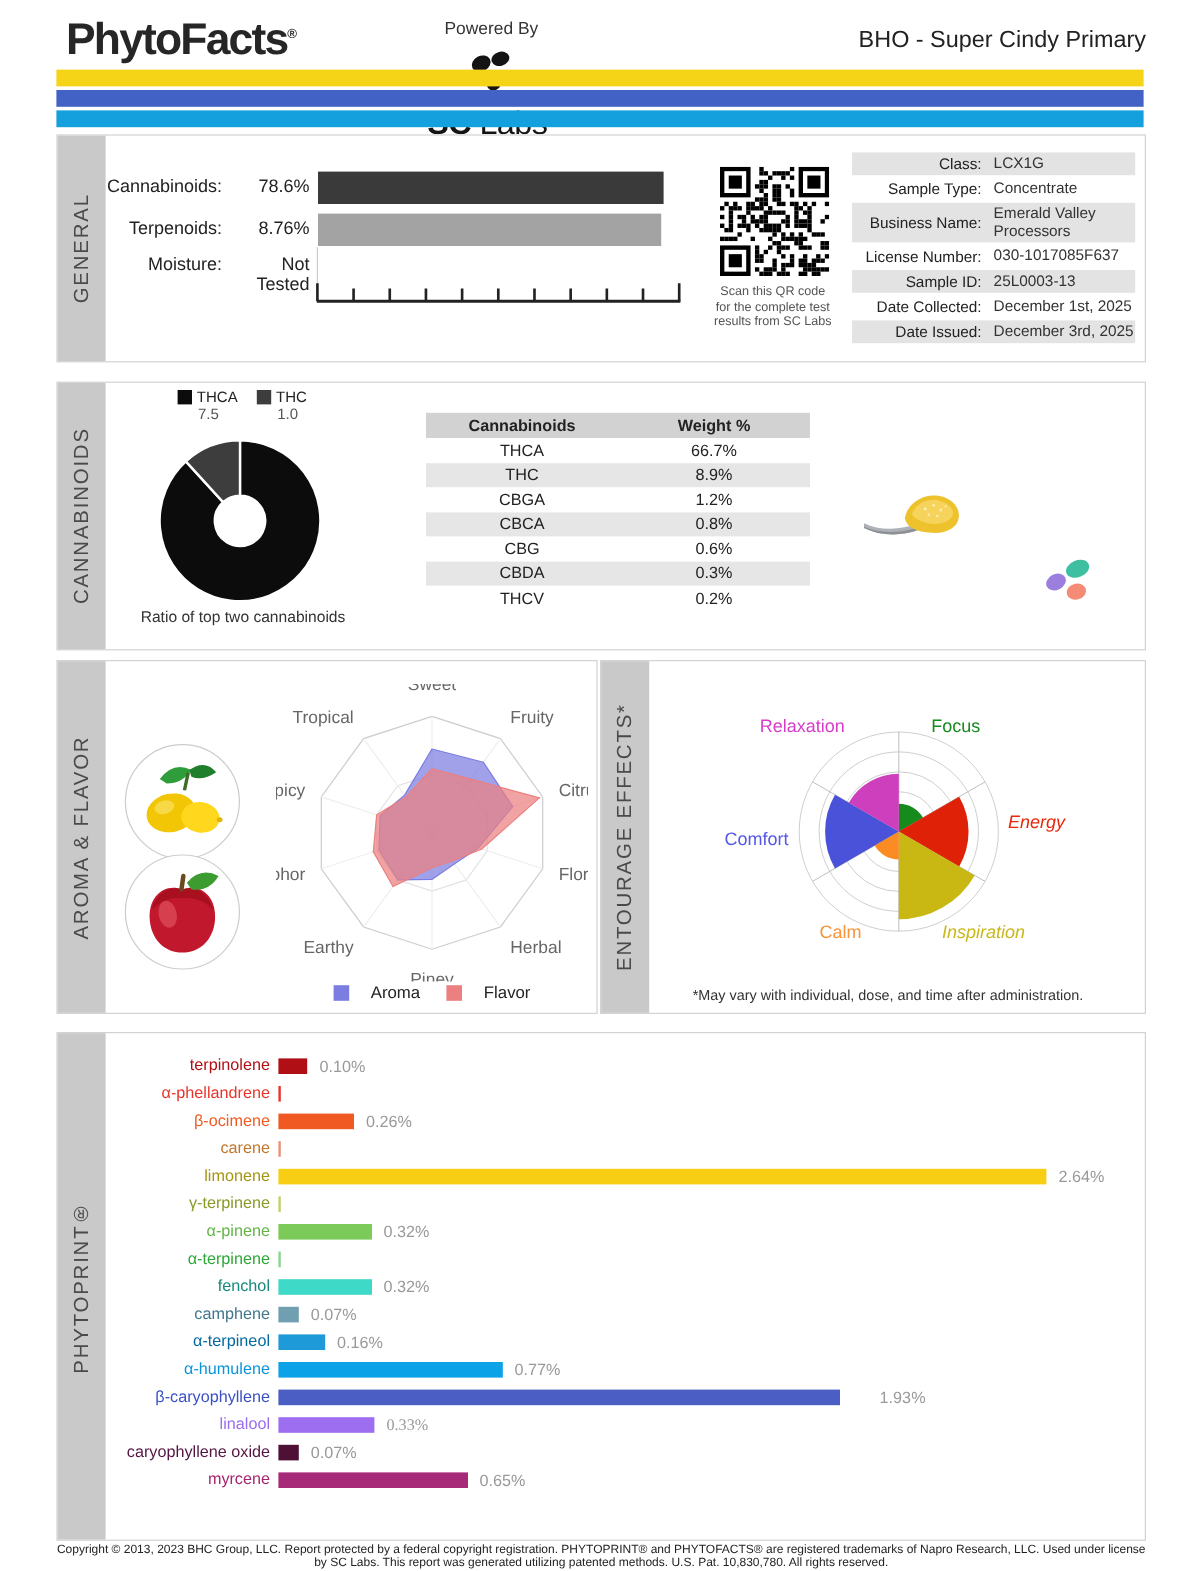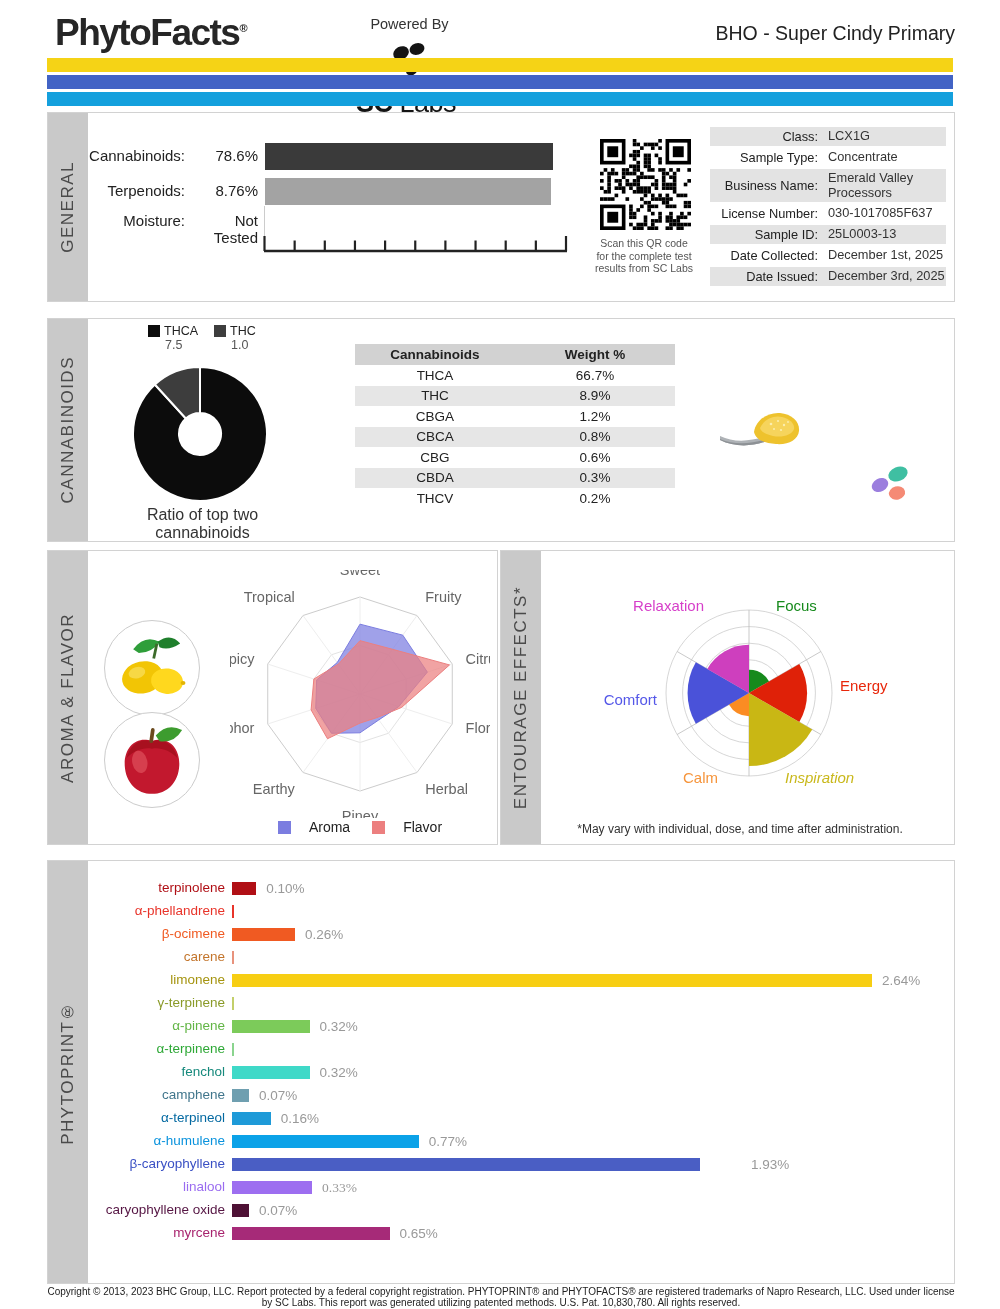--- a/index.html
+++ b/index.html
@@ -38,21 +38,21 @@
   .info-row.shaded { background:#e3e3e3; }
   .info-row .ilabel { width:112px; text-align:right; font-size:12.8px; color:#222; padding:2px 4px 2px 0; }
   .info-row .ivalue { flex:1; font-size:12.8px; color:#333; padding:2px 0 2px 6px; line-height:14.5px; }
 
   
   .donut-legend { position:absolute; left:148px; top:324px; display:flex; gap:16px; }
   .dl-item .dl-top { display:flex; align-items:center; gap:4px; font-size:12.5px; color:#222; }
   .dl-item .dl-sq { width:12px; height:12px; display:inline-block; }
   .dl-item .dl-num { font-size:12.5px; color:#555; margin-left:17px; }
   .donut-caption { position:absolute; left:100px; top:506px; width:205px; text-align:center;
-                   font-size:16px; color:#333; }
+                   font-size:13px; color:#333; }
 
   .cab-table { position:absolute; left:355px; top:344px; width:320px; }
   .cab-row { display:flex; height:20.5px; align-items:center; }
   .cab-row.head { background:#d2d2d2; font-weight:bold; height:21px; }
   .cab-row.alt { background:#e6e6e6; }
   .cab-row div { width:50%; text-align:center; font-size:13.5px; color:#222; }
 
   
   .fruit-circle { position:absolute; width:96px; height:96px; border-radius:50%;
                   border:1px solid #ccc; background:#fff; overflow:hidden; }
@@ -539,21 +539,21 @@
       <line x1="0" y1="0" x2="-71.8801085141084" y2="-41.50000000000001" stroke="#bbb" stroke-width="0.8"></line>
       <path d="M0,0 L1.4230395806092243e-15,-23.24 A23.24,23.24 0 0 1 20.126430383950353,-11.619999999999997 Z" fill="#168a1c"></path>
       <path d="M0,0 L50.31607595987588,-29.049999999999994 A58.099999999999994,58.099999999999994 0 0 1 50.31607595987588,29.049999999999994 Z" fill="#df2108"></path>
       <path d="M0,0 L63.25449549241541,36.519999999999996 A73.04,73.04 0 0 1 4.472410110486134e-15,73.04 Z" fill="#c9b714"></path>
       <path d="M0,0 L1.4230395806092243e-15,23.24 A23.24,23.24 0 0 1 -20.126430383950353,11.619999999999997 Z" fill="#fb8c23"></path>
       <path d="M0,0 L-53.191280300440226,30.709999999999997 A61.42,61.42 0 0 1 -53.19128030044022,-30.710000000000008 Z" fill="#4a52d9"></path>
       <path d="M0,0 L-41.69046293818287,-24.070000000000004 A48.13999999999999,48.13999999999999 0 0 1 -8.843174536643035e-15,-48.13999999999999 Z" fill="#ce3fbe"></path>
     </svg>
   <div id="ent-labels">
       <div class="ent-label" style="color: rgb(22, 138, 28); left: 776px; top: 597px;">Focus</div>
-      <div class="ent-label" style="color: rgb(232, 39, 11); left: 840px; top: 677px;">Energy</div>
+      <div class="ent-label" style="color: rgb(232, 39, 11); left: 840px; top: 677px; font-style: italic;">Energy</div>
       <div class="ent-label" style="color: rgb(201, 184, 27); left: 785px; top: 769px; font-style: italic;">Inspiration</div>
       <div class="ent-label" style="color: rgb(246, 149, 60); left: 683px; top: 769px;">Calm</div>
       <div class="ent-label" style="color: rgb(84, 87, 232); left: 597px; top: 691px; width: 60px; text-align: right;">Comfort</div>
       <div class="ent-label" style="color: rgb(214, 62, 201); left: 608px; top: 597px; width: 96px; text-align: right;">Relaxation</div>
     </div>
   <div class="ent-disclaimer">*May vary with individual, dose, and time after administration.</div>
 
   <div class="section" style="left:47px; top:860px; width:908px; height:424px;">
     <div class="tab">
       <span>PHYTOPRINT®</span>
@@ -612,21 +612,21 @@
         <div class="terp-val" style="left: 280.788px;">0.16%</div>
       </div>
       <div class="terp-row">
         <div class="terp-label" style="color: rgb(11, 147, 221);">α-humulene</div>
         <div class="terp-bar" style="width: 186.667px; background: rgb(11, 162, 232);"></div>
         <div class="terp-val" style="left: 428.667px;">0.77%</div>
       </div>
       <div class="terp-row">
         <div class="terp-label" style="color: rgb(58, 80, 196);">β-caryophyllene</div>
         <div class="terp-bar" style="width: 467.879px; background: rgb(74, 94, 196);"></div>
-        <div class="terp-val" style="left: 751px;">1.93%</div>
+        <div class="terp-val" style="left: 733px;">1.93%</div>
       </div>
       <div class="terp-row">
         <div class="terp-label" style="color: rgb(154, 108, 240);">linalool</div>
         <div class="terp-bar" style="width: 80px; background: rgb(157, 110, 240);"></div>
         <div class="terp-val" style="left: 322px; font-family: Liberation Serif, serif;">0.33%</div>
       </div>
       <div class="terp-row">
         <div class="terp-label" style="color: rgb(85, 21, 67);">caryophyllene oxide</div>
         <div class="terp-bar" style="width: 16.9697px; background: rgb(78, 17, 53);"></div>
         <div class="terp-val" style="left: 258.97px;">0.07%</div>

